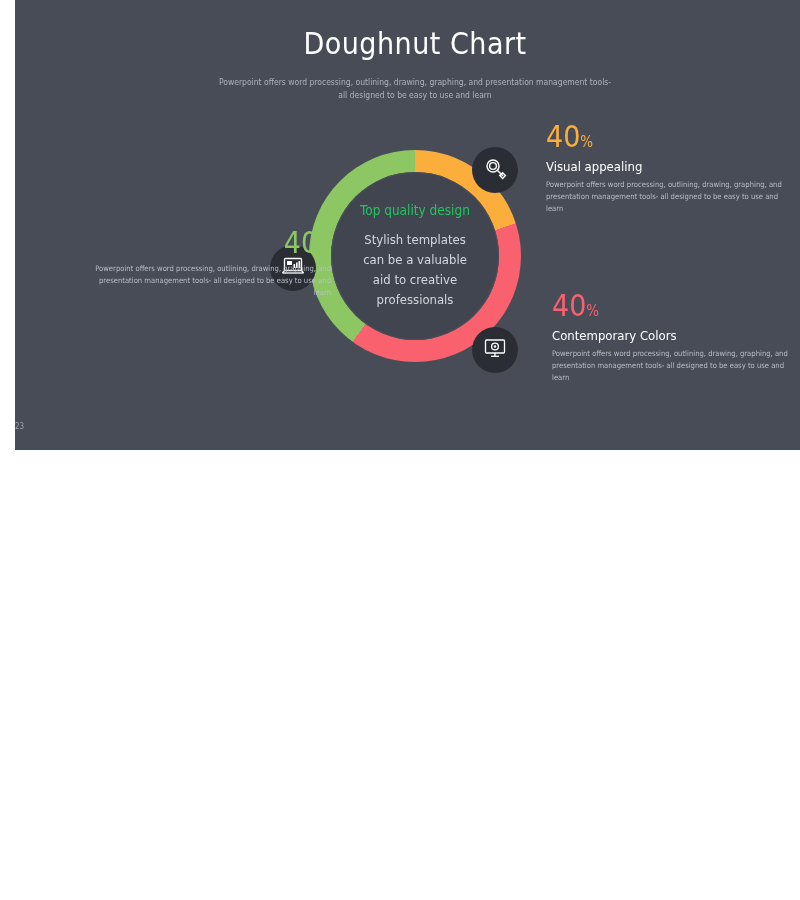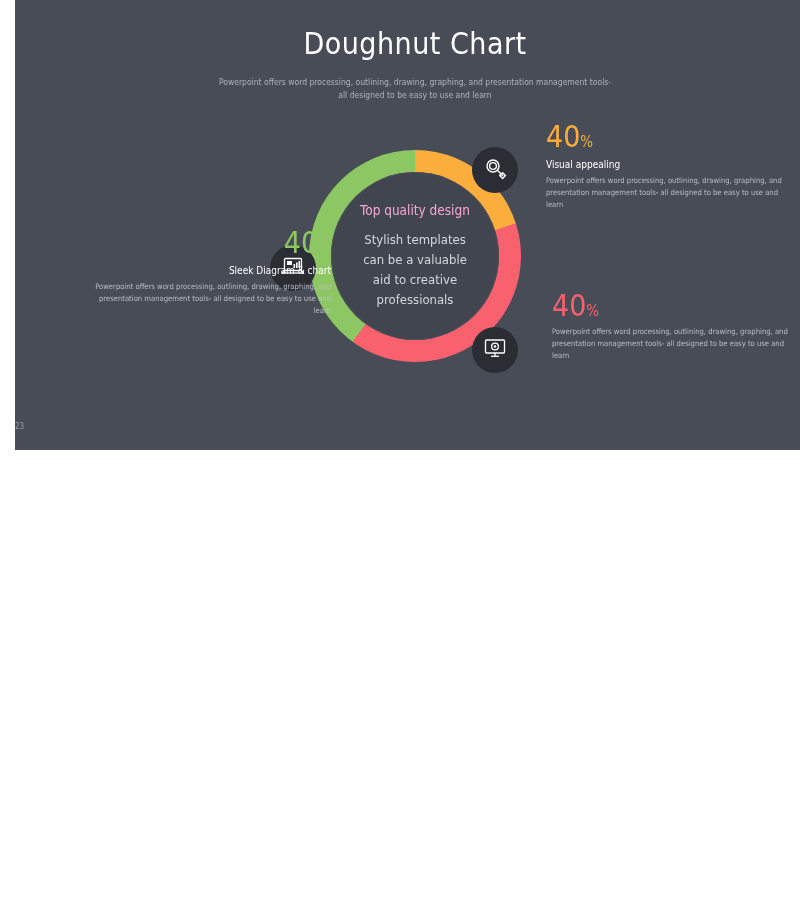--- a/index.html
+++ b/index.html
@@ -29,33 +29,33 @@
           #fbae3c 0deg 72deg,
           #f9616e 72deg 216deg,
           #8dc763 216deg 360deg);}
   .hole{position:absolute;border-radius:50%;}
   .donut-dark .hole{inset:22px;background:#40454f;box-shadow:inset 0 0 0 1px #4b505b;}
 
   .center-text{position:absolute;left:0;right:0;top:50%;transform:translateY(-50%);
                text-align:center;padding:0 26px;box-sizing:border-box;}
   .center-title{font-size:13.5px;margin-bottom:12px;}
   .center-body{font-size:13px;line-height:1.55;}
-  .donut-dark .center-title{color:#f9a8d4;}
+  .donut-dark .center-title{color:#22c55e;}
   .donut-dark .center-body{color:#d3d7de;}
 
   
   .badge{position:absolute;width:46px;height:46px;border-radius:50%;
          background:#2a2d34;display:flex;align-items:center;justify-content:center;}
   .badge svg{width:24px;height:24px;}
 
   
   .callout{position:absolute;width:245px;}
   .callout .pct{font-size:30px;line-height:1;letter-spacing:0px;}
   .callout .pct .sym{font-size:15px;}
-  .callout .head{font-size:10px;margin-top:7px;}
+  .callout .head{font-size:13px;margin-top:7px;}
   .callout .body{font-size:7.6px;line-height:1.6;margin-top:5px;}
   .c-right{text-align:left;}
   .c-left{text-align:right;}
   .slide-dark .callout .head{color:#ffffff;}
   .slide-dark .callout .body{color:#b9bec7;}
 </style>
 </head>
 <body>
 
 <div class="page">
@@ -112,26 +112,26 @@
     </div>
 
     <div class="callout c-right" style="left:531px;top:122px;">
       <div class="pct" style="color:#fbae3c;"><span>40</span><span class="sym">%</span></div>
       <div class="head">Visual appealing</div>
       <div class="body">Powerpoint offers word processing, outlining, drawing, graphing, and presentation management tools- all designed to be easy to use and learn</div>
     </div>
 
     <div class="callout c-right" style="left:537px;top:291px;">
       <div class="pct" style="color:#f9616e;"><span>40</span><span class="sym">%</span></div>
+      <div class="head">Contemporary Colors</div>
       <div class="body">Powerpoint offers word processing, outlining, drawing, graphing, and presentation management tools- all designed to be easy to use and learn</div>
     </div>
 
     <div class="callout c-left" style="left:71px;top:228px;">
       <div class="pct" style="color:#8dc763;"><span>40</span><span class="sym">%</span></div>
-      <div class="head">Sleek Diagram &amp; chart</div>
       <div class="body">Powerpoint offers word processing, outlining, drawing, graphing, and presentation management tools- all designed to be easy to use and learn</div>
     </div>
 
     <div class="pagenum">23</div>
   </div>
 
   <div class="slide slide-light">
     
     
 

